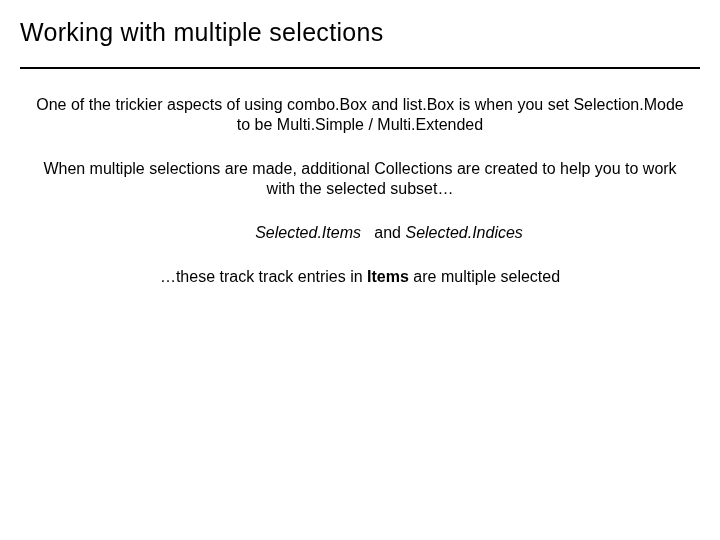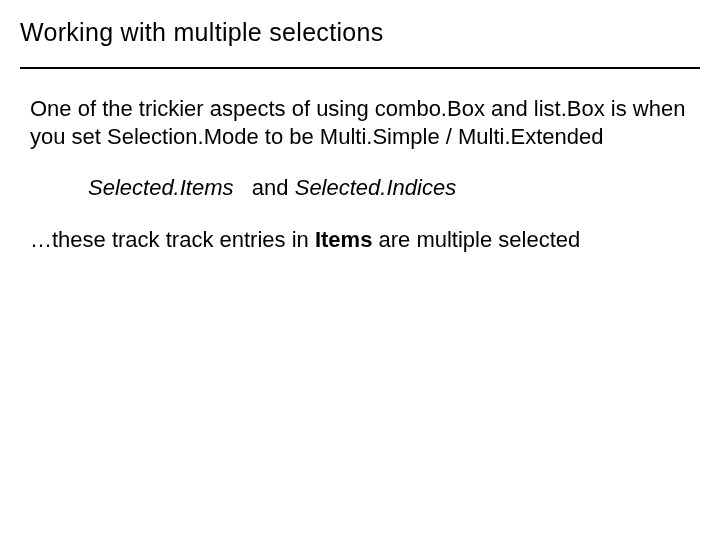--- a/index.html
+++ b/index.html
@@ -18,22 +18,23 @@
     .title {
       font-size: 25px;
       font-weight: normal;
       margin: 0 0 6px 0;
       padding-bottom: 20px;
       border-bottom: 2px solid #000;
       letter-spacing: 0.3px;
     }
     .body {
       padding: 20px 10px 0 10px;
-      font-size: 22px;
+      font-size: 16px;
       line-height: 1.25;
+      text-align: center;
     }
     .para {
       margin: 0 0 24px 0;
     }
     .indent {
       margin-left: 58px;
       font-style: italic;
     }
     .bold {
       font-weight: bold;
@@ -46,20 +47,21 @@
 </head>
 <body>
 
 <div class="slide">
   <h1 class="title">Working with multiple selections</h1>
 
   <div class="body">
     <p class="para">One of the trickier aspects of using combo.Box and list.Box is when you set Selection.Mode to be Multi.Simple / Multi.Extended</p>
 
 
+    <p class="para">When multiple selections are made, additional Collections are created to help you to work with the selected subset…</p>
 
     <p class="para indent">
       <span>Selected.Items</span>
       &nbsp;
       <span class="normal-in-italic">and</span>
       <span>Selected.Indices</span>
     </p>
 
     <p class="para">
       <span>…these track track entries in </span><span class="bold">Items</span><span> are multiple selected</span>

